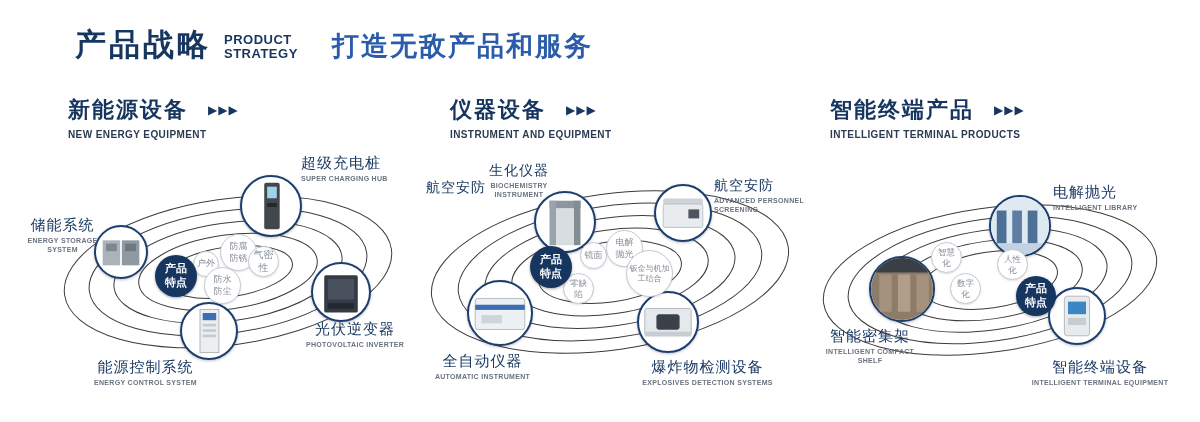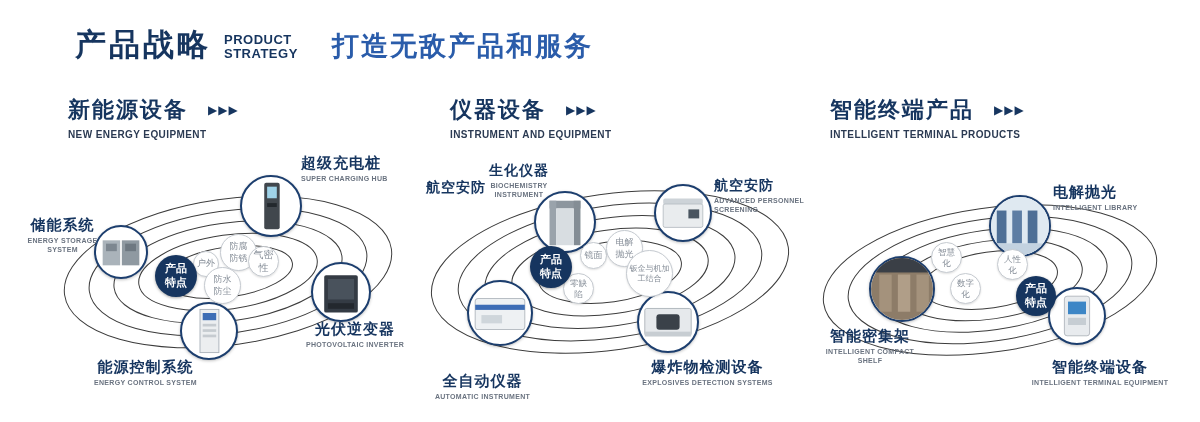--- a/index.html
+++ b/index.html
@@ -26,21 +26,21 @@
   .orbits{position:absolute;left:0;top:0;z-index:1;}
   .orbits ellipse{fill:none;stroke:#3c3c3c;stroke-width:1;}
 
   
   .pcircle{position:absolute;border-radius:50%;border:2px solid #1c3e6e;background:#fff;
            overflow:hidden;z-index:2;box-shadow:0 1px 3px rgba(0,0,0,.25);box-sizing:border-box;}
   .pcircle svg{width:100%;height:100%;display:block;}
 
   
   .plabel{position:absolute;z-index:5;}
-  .pname{font-size:15px;font-weight:bold;color:#16355f;letter-spacing:1px;}
+  .pname{font-size:15px;font-weight:normal;color:#16355f;letter-spacing:1px;}
   .pen{font-size:7px;font-weight:bold;color:#6a7380;letter-spacing:.3px;margin-top:1px;line-height:1.3;}
   .t-c{text-align:center;} .t-l{text-align:left;}
 
   
   .badge{position:absolute;border-radius:50%;background:#16355f;color:#fff;display:flex;
          align-items:center;justify-content:center;text-align:center;z-index:4;
          font-weight:bold;font-size:11px;line-height:1.25;box-shadow:0 1px 3px rgba(0,0,0,.35);}
   .badge span{width:2.4em;display:block;}
 
   
@@ -210,21 +210,21 @@
     <div class="pname" style="font-size:14px">航空安防</div>
   </div>
   <div class="plabel t-c" style="left:473px;top:162px;width:92px">
     <div class="pname" style="font-size:14px">生化仪器</div>
     <div class="pen">BIOCHEMISTRY INSTRUMENT</div>
   </div>
   <div class="plabel t-l" style="left:714px;top:177px;width:110px">
     <div class="pname" style="font-size:14px">航空安防</div>
     <div class="pen">ADVANCED PERSONNEL SCREENING</div>
   </div>
-  <div class="plabel t-c" style="left:430px;top:372px;width:105px">
+  <div class="plabel t-c" style="left:430px;top:352px;width:105px">
     <div class="pname">全自动仪器</div>
     <div class="pen">AUTOMATIC INSTRUMENT</div>
   </div>
   <div class="plabel t-c" style="left:640px;top:358px;width:135px">
     <div class="pname">爆炸物检测设备</div>
     <div class="pen">EXPLOSIVES DETECTION SYSTEMS</div>
   </div>
 
   <div class="badge" style="left:530px;top:246px;width:42px;height:42px">
     <span>产品特点</span>

